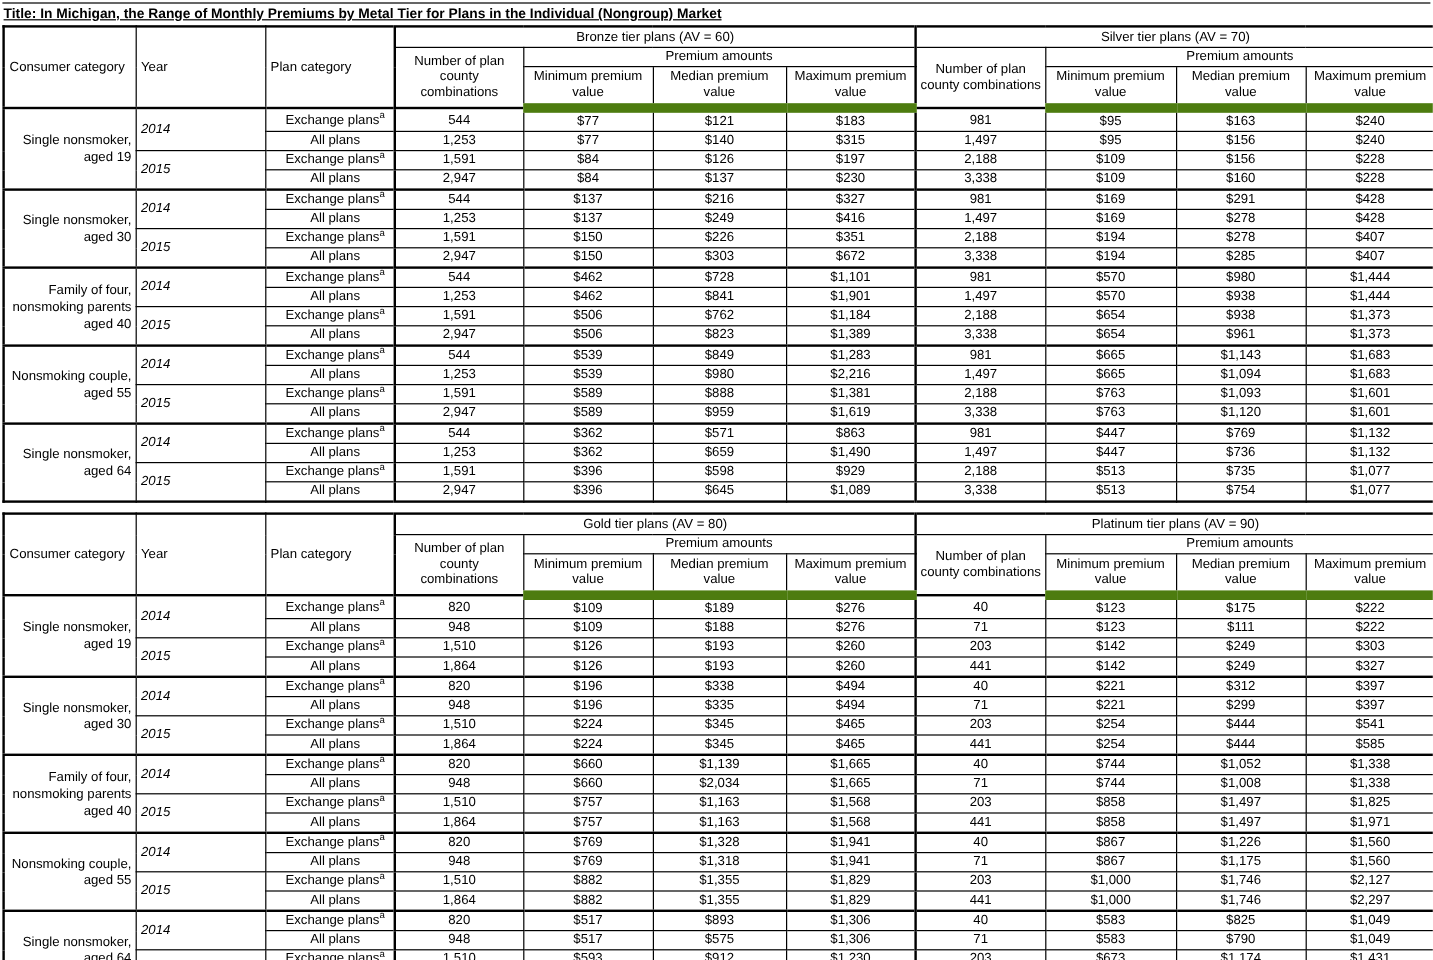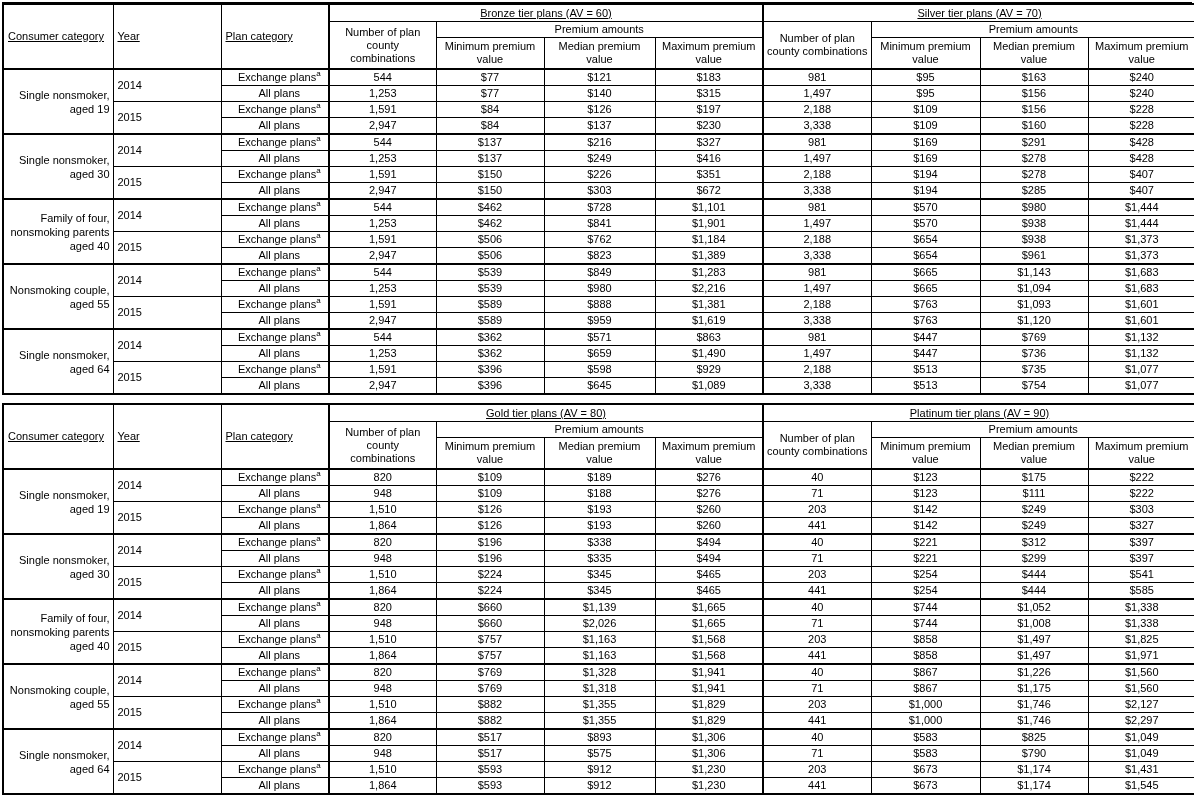--- a/index.html
+++ b/index.html
@@ -30,40 +30,41 @@
   .premium-table th, .premium-table td {
     border: 1px solid #000;
     padding: 1px 3px;
     font-weight: normal;
     font-size: 11px;
     line-height: 13px;
     overflow: hidden;
   }
   .premium-table th { text-align: center; vertical-align: middle; }
   .premium-table th.h-left { text-align: left; padding-left: 4px; margin-left: 19px; }
-  .premium-table thead tr.tier-row th { height: 14px; text-decoration: underline; }
+  .premium-table thead tr.tier-row th { height: 14px; }
   .premium-table thead tr.amounts-row th { height: 12px; }
-  .premium-table thead tr:last-child th { border-bottom: 1px solid #4d7c0f; height: 28px; }
+  .premium-table thead tr:last-child th { border-bottom: 8px solid #4d7c0f; height: 28px; }
   .premium-table td { height: 13px; white-space: nowrap; }
   .premium-table td.c-consumer {
     text-align: right; vertical-align: middle;
     padding-left: 4px; white-space: normal; line-height: 14px;
   }
-  .premium-table td.c-year { text-align: left; vertical-align: middle; padding-left: 4px; }
+  .premium-table td.c-year { text-align: left; vertical-align: middle; padding-left: 4px; font-style: italic; }
   .premium-table td.c-plan { text-align: center; padding-left: 12px; }
   .premium-table td.c-val { text-align: center; }
   .premium-table .sep { border-left: 2px solid #000; }
   .premium-table tr.group-start td { border-top: 2px solid #000; }
   sup { font-size: 8px; line-height: 0; }
 </style>
 </head>
 <body>
 
 <div class="page">
   <div class="top-rule"></div>
+  <div class="doc-title">Title: In Michigan, the Range of Monthly Premiums by Metal Tier for Plans in the Individual (Nongroup) Market</div>
 
   <table class="premium-table">
     <colgroup>
       <col style="width:110px">
         <col style="width:108px">
         <col style="width:108px">
       <col style="width:107px">
         <col style="width:108px">
         <col style="width:111px">
         <col style="width:108px">
@@ -476,21 +477,21 @@
           <td class="c-val">$1,665</td>
           <td class="c-val sep">40</td>
           <td class="c-val">$744</td>
           <td class="c-val">$1,052</td>
           <td class="c-val">$1,338</td>
         </tr>
         <tr>
           <td class="c-plan">All plans</td>
           <td class="c-val sep">948</td>
           <td class="c-val">$660</td>
-          <td class="c-val">$2,026</td>
+          <td class="c-val">$2,034</td>
           <td class="c-val">$1,665</td>
           <td class="c-val sep">71</td>
           <td class="c-val">$744</td>
           <td class="c-val">$1,008</td>
           <td class="c-val">$1,338</td>
         </tr>
         <tr>
           <td class="c-year" rowspan="2">2015</td>
           <td class="c-plan">Exchange plans<sup>a</sup></td>
           <td class="c-val sep">1,510</td>

